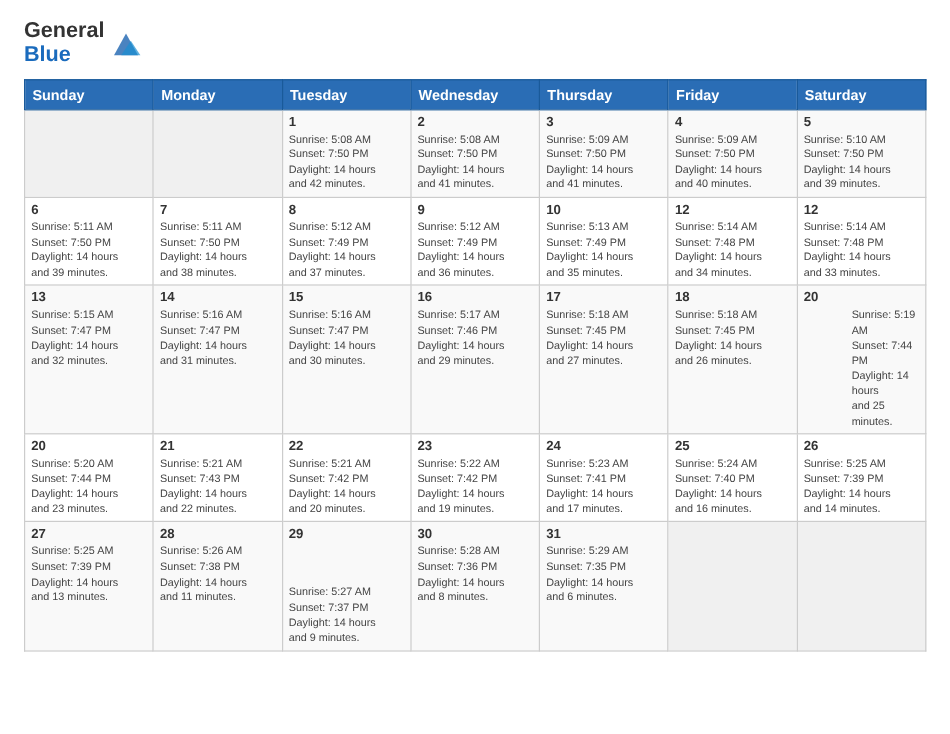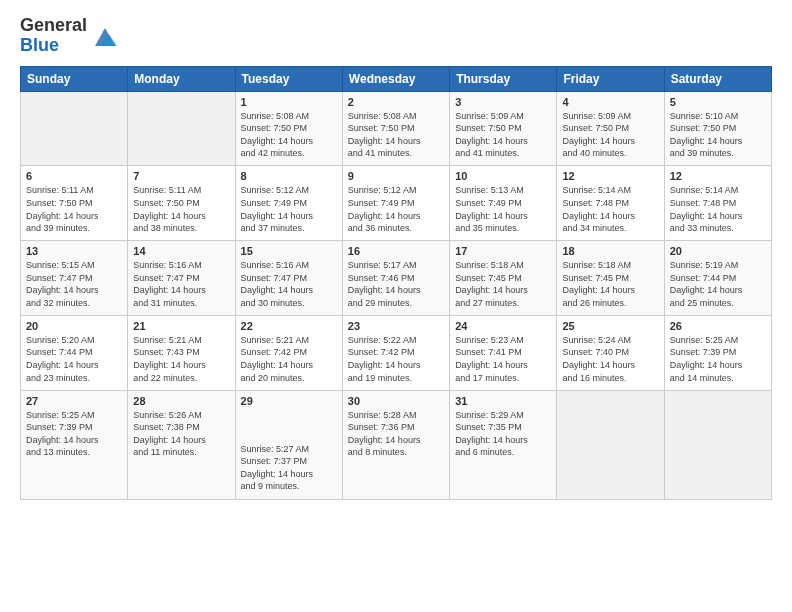--- a/index.html
+++ b/index.html
@@ -265,21 +265,21 @@
           </td>
           <td>
             <span class="day-num">18</span>
             <div class="day-info" style="white-space: pre-line;">Sunrise: 5:18 AM
 Sunset: 7:45 PM
 Daylight: 14 hours
 and 26 minutes.</div>
           </td>
           <td>
             <span class="day-num">20</span>
-            <div class="day-info" style="white-space: pre-line;">Sunrise: 5:19 AM
+            <div class="day-info" style="white-space: pre-line; margin-left: 40px;">Sunrise: 5:19 AM
 Sunset: 7:44 PM
 Daylight: 14 hours
 and 25 minutes.</div>
           </td>
         </tr>
         <tr>
           <td>
             <span class="day-num">20</span>
             <div class="day-info" style="white-space: pre-line;">Sunrise: 5:20 AM
 Sunset: 7:44 PM

